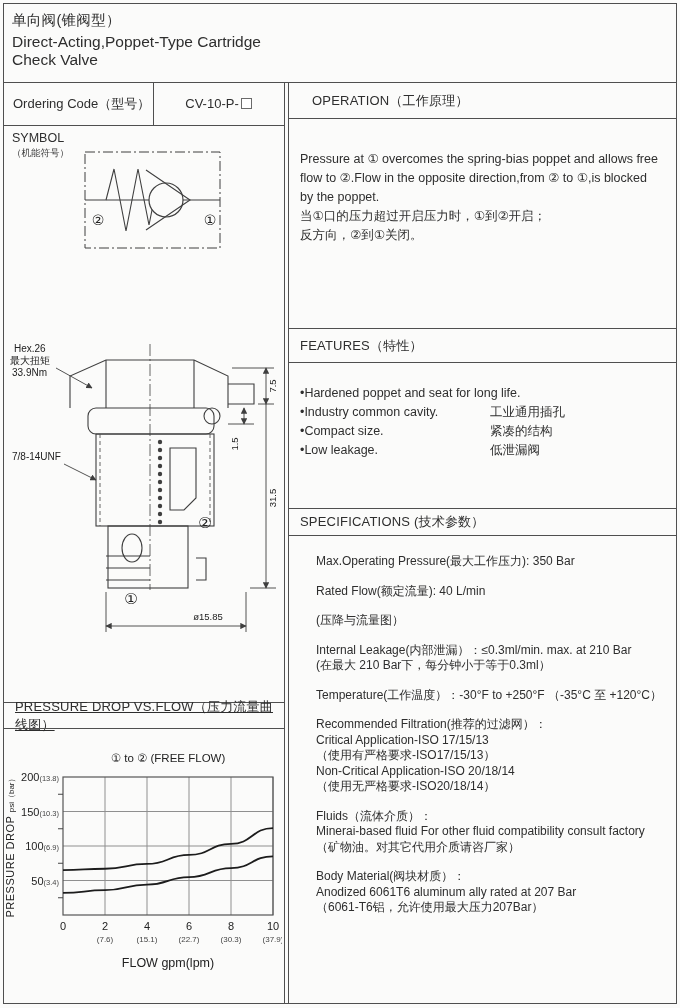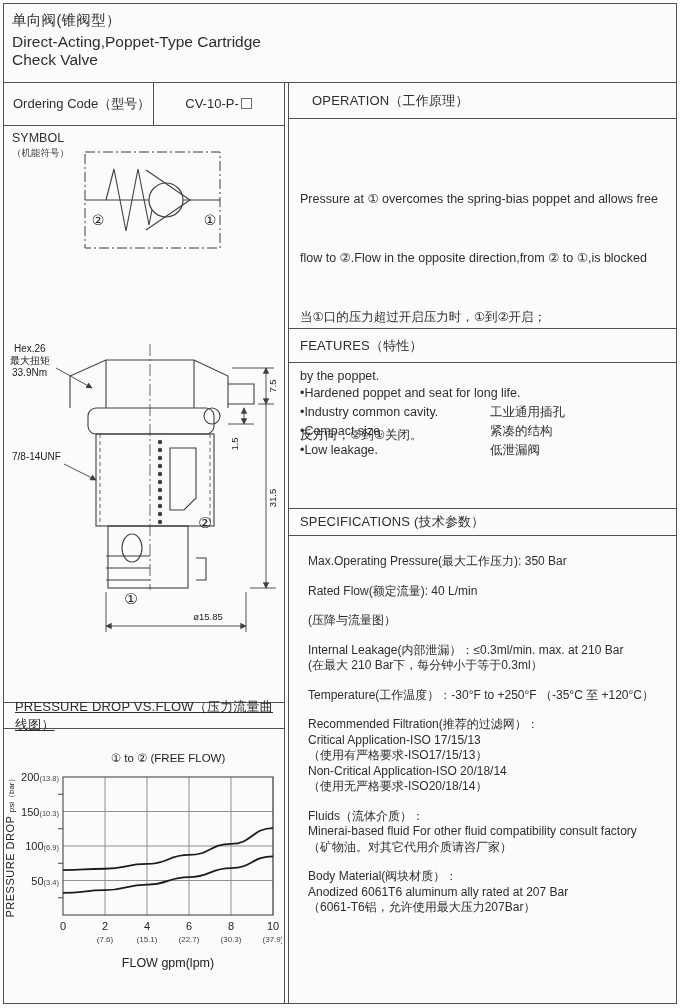--- a/index.html
+++ b/index.html
@@ -37,24 +37,24 @@
   .ball { fill:#fbfbfa; stroke:#3f3f3f; stroke-width:1.2; }
   .portnum { font-size:15px; fill:#222; text-anchor:middle; }
   .portnum-sym { font-size:14px; fill:#222; text-anchor:middle; }
   .dwg-label { font-size:10px; fill:#222; }
   .dim-text { font-size:9.5px; fill:#222; text-anchor:middle; }
   .dim-line, .ext-line, .leader { stroke:#3f3f3f; stroke-width:.9; fill:none; }
   .dot { fill:#3f3f3f; }
 
   
   .op-body { left:288px; top:118px; width:389px; padding:32px 10px 0 12px; }
-  .op-line { font-size:12.5px; line-height:19px; white-space:nowrap;margin-top:40px; }
+  .op-line { font-size:12.5px; line-height:19px; white-space:nowrap; }
   .feat-body { left:288px; top:362px; width:389px; padding:22px 8px 0 12px; }
   .feat-row { display:grid; grid-template-columns:190px auto; font-size:12.5px; line-height:19px; white-space:nowrap; }
-  .spec-body { left:288px; top:535px; width:389px; padding:19px 6px 0 20px; }
+  .spec-body { left:288px; top:535px; width:389px; padding:19px 6px 0 28px; }
   .spec-group { margin-bottom:14px; }
   .spec-line { font-size:12px; line-height:15.5px; white-space:nowrap; }
 
   
   .chart-grid   { stroke:#8f8f8f; stroke-width:1; }
   .plot-border  { fill:none; stroke:#555; stroke-width:1.2; }
   .minor        { stroke:#444; stroke-width:1; }
   .curve        { fill:none; stroke:#1c1c1c; stroke-width:1.8; }
   .tick    { font-size:11px; text-anchor:middle; fill:#222; }
   .subtick { font-size:8px; text-anchor:middle; fill:#444; }
@@ -208,22 +208,22 @@
     <text x="168" y="34" class="ctitle">① to ② (FREE FLOW)</text>
     <text x="168" y="239" class="xlabel">FLOW gpm(lpm)</text>
     <text class="ylabel" transform="translate(14,118) rotate(-90)"><tspan>PRESSURE DROP </tspan><tspan class="yunit">psi（bar）</tspan></text>
   </svg>
 
 <div class="abs sec-header" style="left:300px; top:83px; width:469px; height:35px;">OPERATION（工作原理）</div>
 <div class="hline" style="left:288px; top:118px; width:389px;"></div>
 <div class="abs op-body">
     <div class="op-line">Pressure at ① overcomes the spring-bias poppet and allows free</div>
     <div class="op-line">flow to ②.Flow in the opposite direction,from ② to ①,is blocked</div>
+    <div class="op-line">by the poppet.</div>
     <div class="op-line">当①口的压力超过开启压力时，①到②开启；</div>
-    <div class="op-line">by the poppet.</div>
     <div class="op-line">反方向，②到①关闭。</div>
   </div>
 <div class="hline" style="left:288px; top:328px; width:389px;"></div>
 
 <div class="abs sec-header" style="left:288px; top:329px; width:389px; height:33px;">FEATURES（特性）</div>
 <div class="hline" style="left:288px; top:362px; width:389px;"></div>
 <div class="abs feat-body">
     <div class="feat-row">
       <span class="feat-en">•Hardened poppet and seat for long life.</span>
     </div>

